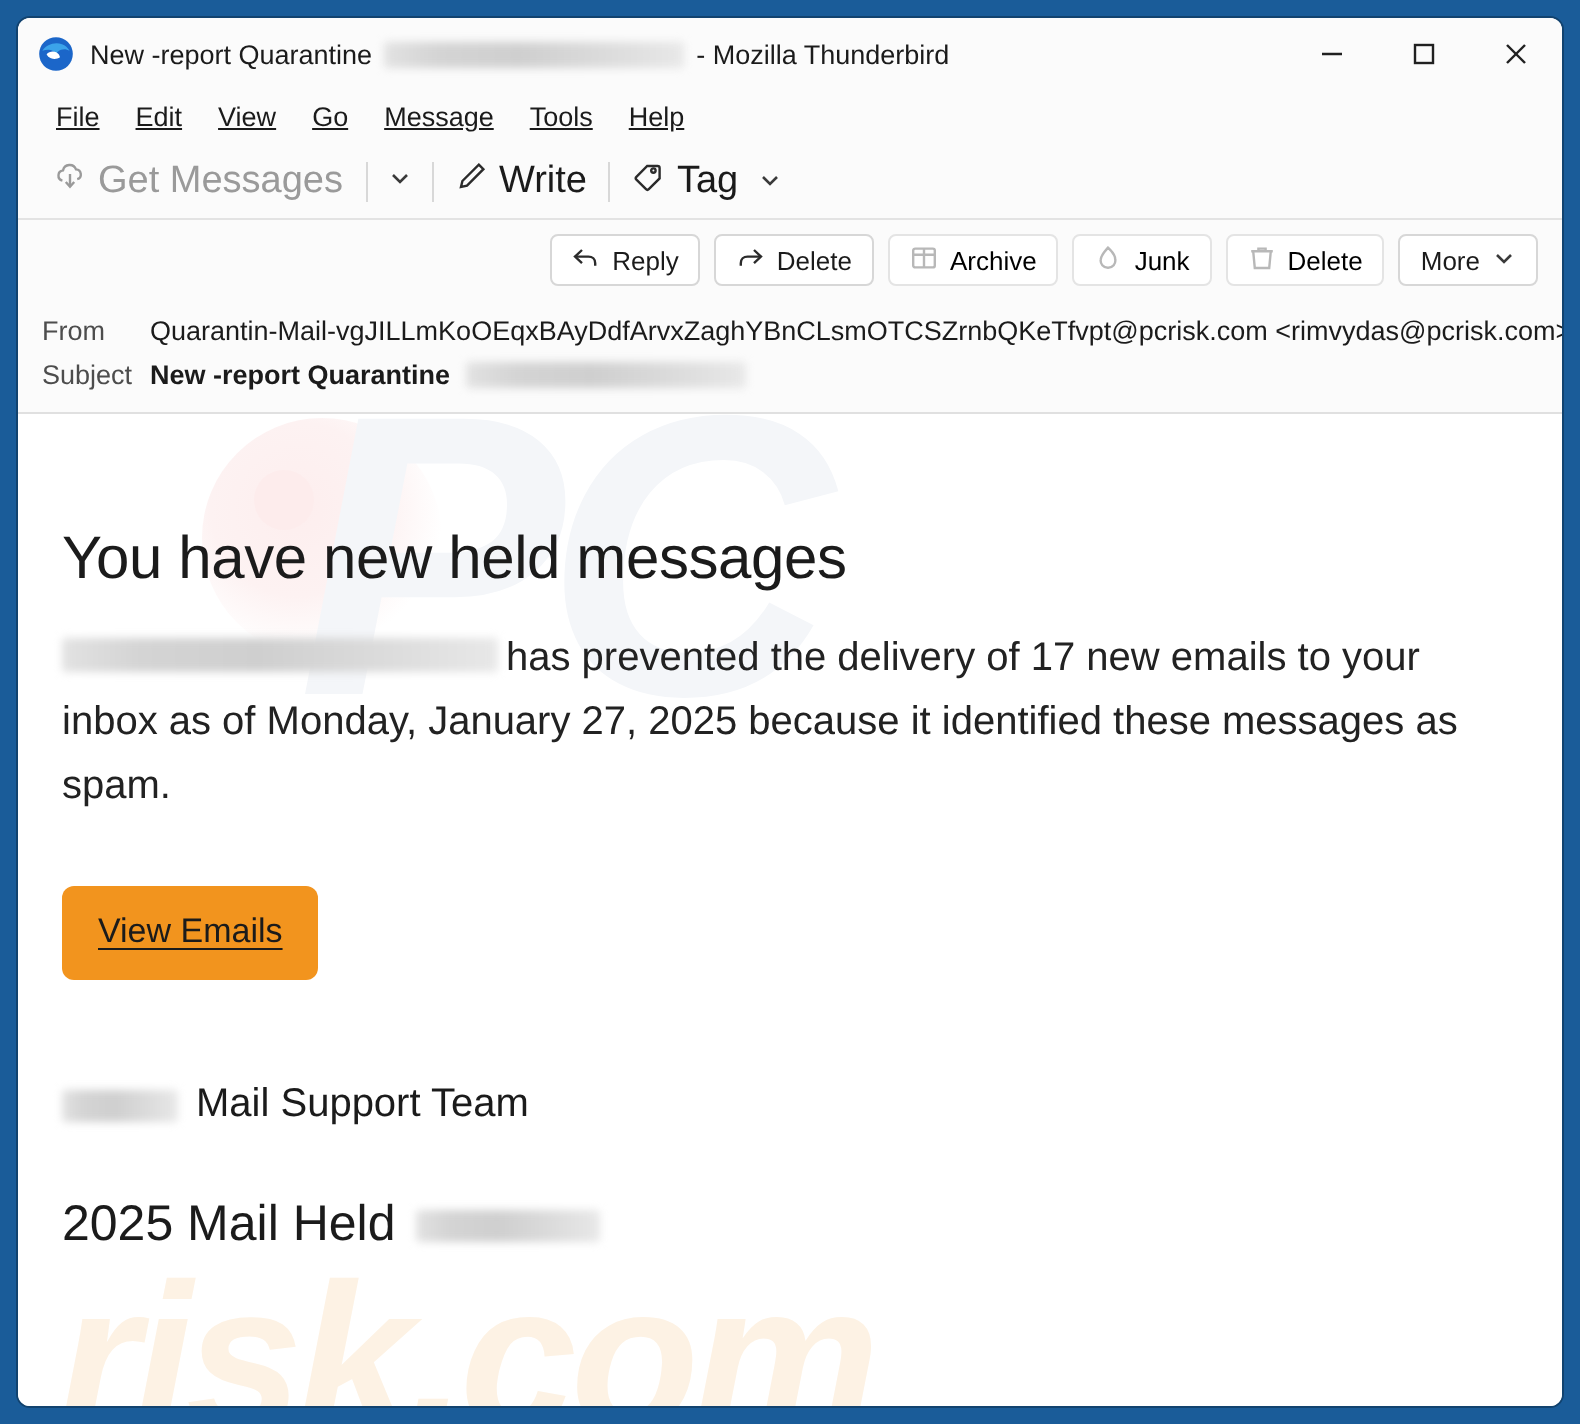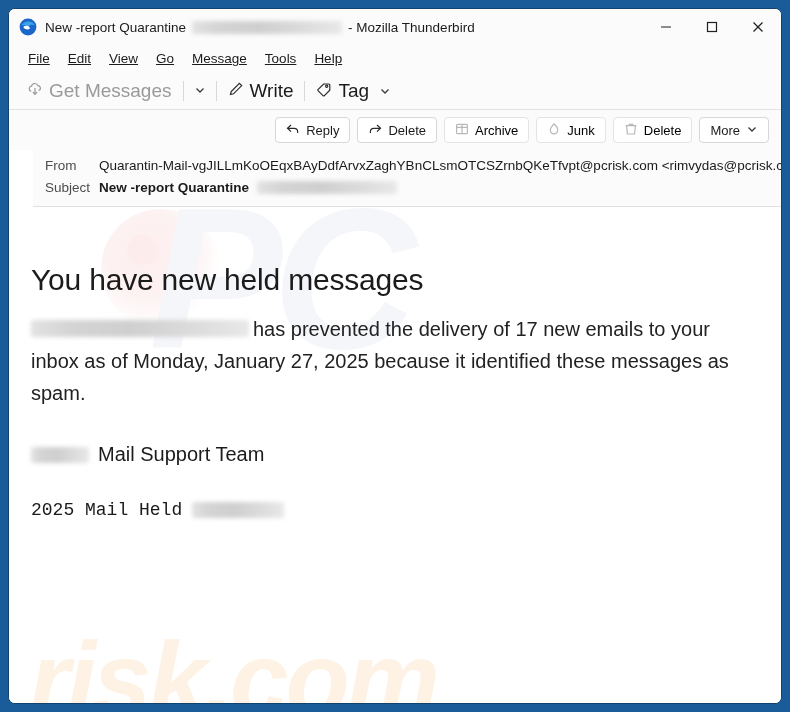--- a/index.html
+++ b/index.html
@@ -151,21 +151,20 @@
   .actbtn.disabled svg { stroke: #b8b8b8; }
 
   
   .msgheaders {
     background: #fbfbfb;
     padding: 4px 0 8px 0;
     flex: none;
     border-bottom: 1px solid #e0e0e0;
     position: relative;
     z-index: 2;
-    margin-left: 24px;
   }
   .hdrrow {
     display: flex;
     align-items: center;
     padding: 2px 12px;
     min-height: 22px;
     font-size: 13.5px;
     color: #1b1b1b;
   }
   .hdrlabel {
@@ -262,26 +261,25 @@
   .cta span { text-decoration: underline; text-underline-offset: 3px; }
   .sigline {
     font-size: 20px;
     color: #1b1b1b;
     margin: 17px 0 34px 0;
     display: flex;
     align-items: center;
   }
   .sig-redact { width: 58px; height: 16px; margin-right: 9px; }
   .footline {
-    font-size: 18px;
+    font-size: 25px;
     color: #1b1b1b;
     margin: 0;
     display: flex;
     align-items: center;
-    font-family: Liberation Mono, monospace;
   }
   .foot-redact { width: 92px; height: 16px; margin-left: 10px; }
 
   
   .statusbar {
     height: 28px;
     background: #fbfbfb;
     border-top: 1px solid #e0e0e0;
     display: flex;
     align-items: center;
@@ -464,20 +462,21 @@
     <div class="msgbody">
       <div class="wm wm-blob1"></div>
       <div class="wm wm-blob2"></div>
       <div class="wm wm-blob3"></div>
       <div class="wm wm-pc">PC</div>
       <div class="wm wm-risk">risk.com</div>
 
       <div class="bodyinner">
         <h1 class="bodytitle">You have new held messages</h1>
         <p class="bodypara"><span class="redact para-redact"></span><span>has prevented the delivery of 17 new emails to your inbox as of Monday, January 27, 2025 because it identified these messages as spam.</span></p>
+        <a class="cta" href="#"><span>View Emails</span></a>
         <div class="sigline">
             <span class="redact sig-redact"></span>
             <span>Mail Support Team</span>
           </div>
         <div class="footline">
             <span>2025 Mail Held</span>
             <span class="redact foot-redact"></span>
           </div>
       </div>
     </div>

